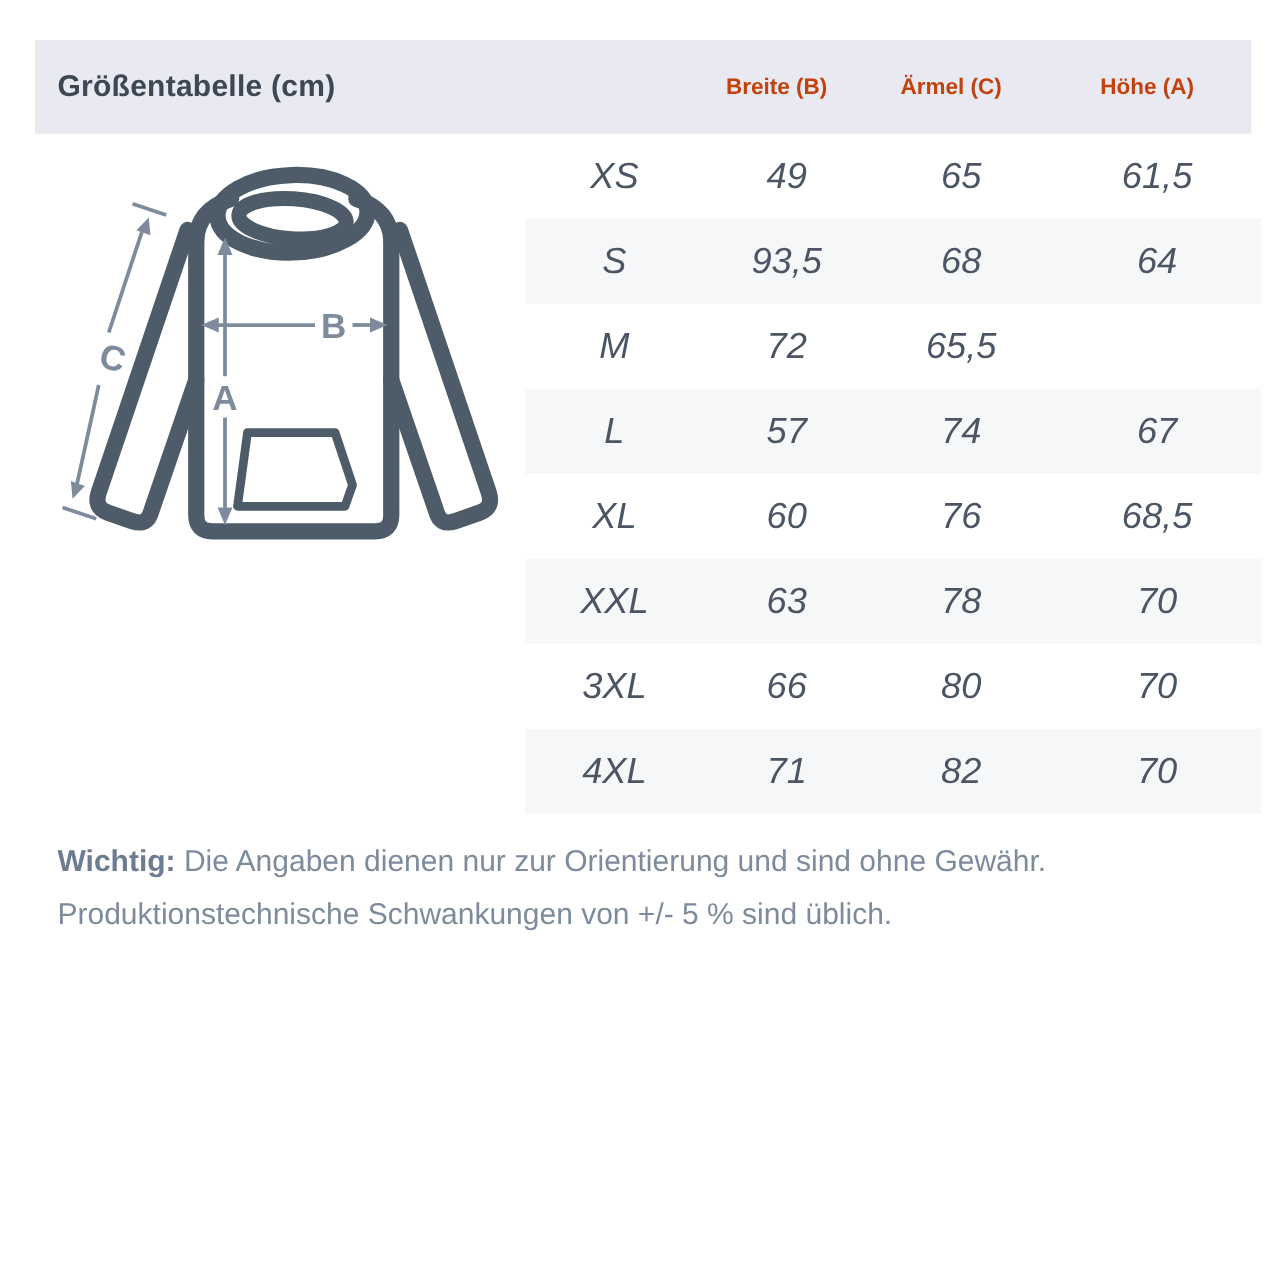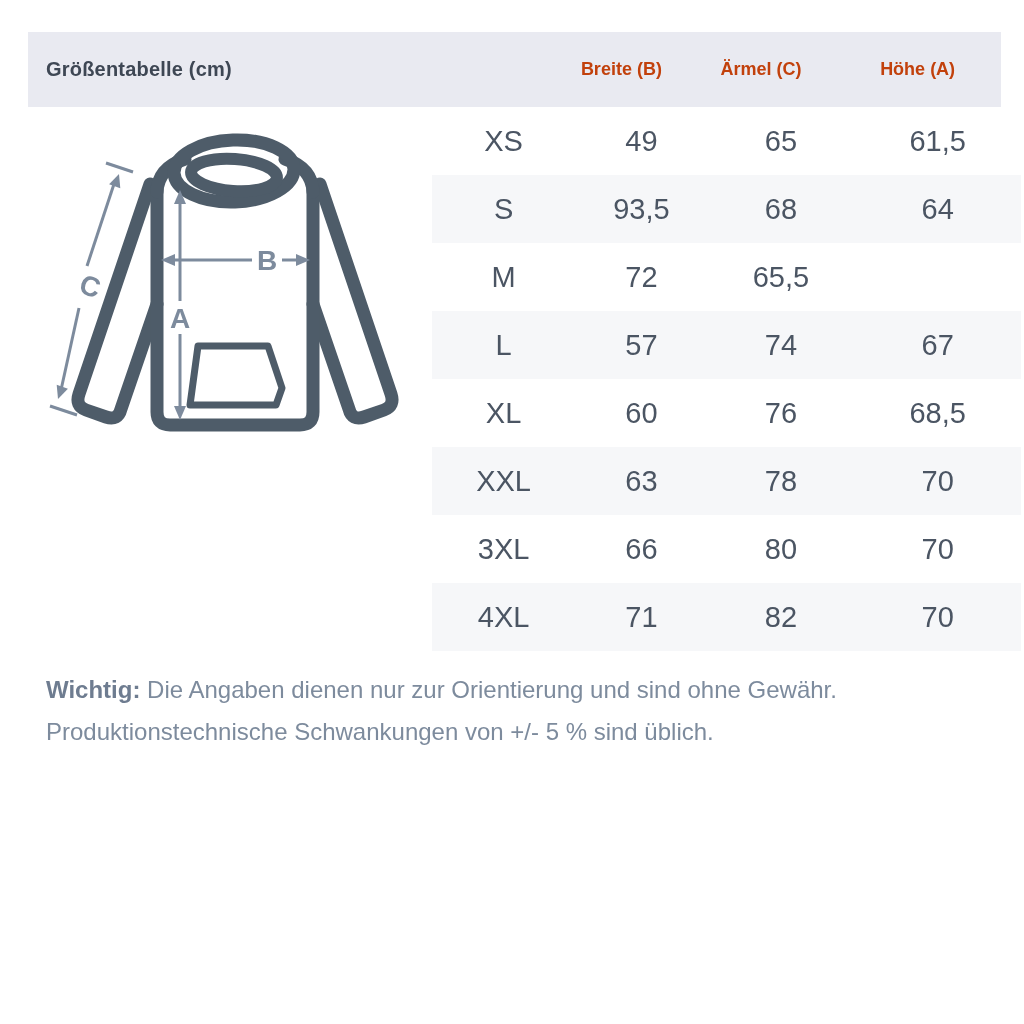--- a/index.html
+++ b/index.html
@@ -6,31 +6,31 @@
   #page{
     position:relative;width:1024px;height:1024px;background:#ffffff;overflow:hidden;
     font-family:"Liberation Sans", sans-serif;
   }
   
   .band{
     position:absolute;left:28px;top:32px;width:973px;height:75px;
     background:#e9eaf1;display:flex;align-items:center;
   }
   .band-title{
-    margin-left:18px;font-size:20px;font-weight:bold;color:#3e4754;letter-spacing:.2px;
+    margin-left:18px;font-size:24px;font-weight:bold;color:#3e4754;letter-spacing:.2px;
   }
   .band-cols{
     position:absolute;left:384px;top:0;width:589px;height:100%;
     display:grid;grid-template-columns:24.3% 22.5% 24.9% 28.3%;align-items:center;
   }
   .band-col{
     text-align:center;font-size:18px;font-weight:bold;color:#c2410c;white-space:nowrap;
   }
   
-  .table{position:absolute;left:432px;top:107px;width:589px;}
+  .table{position:absolute;left:420px;top:107px;width:589px;font-style:italic;}
   .trow{
     height:68px;display:grid;grid-template-columns:24.3% 22.5% 24.9% 28.3%;
     align-items:center;text-align:center;font-size:29px;color:#4b5563;
   }
   .trow:nth-child(even){background:#f6f7f9;}
   .tcell{white-space:nowrap;}
   
   .hoodie{position:absolute;left:30px;top:118px;width:400px;height:348px;}
   
   .footer{

